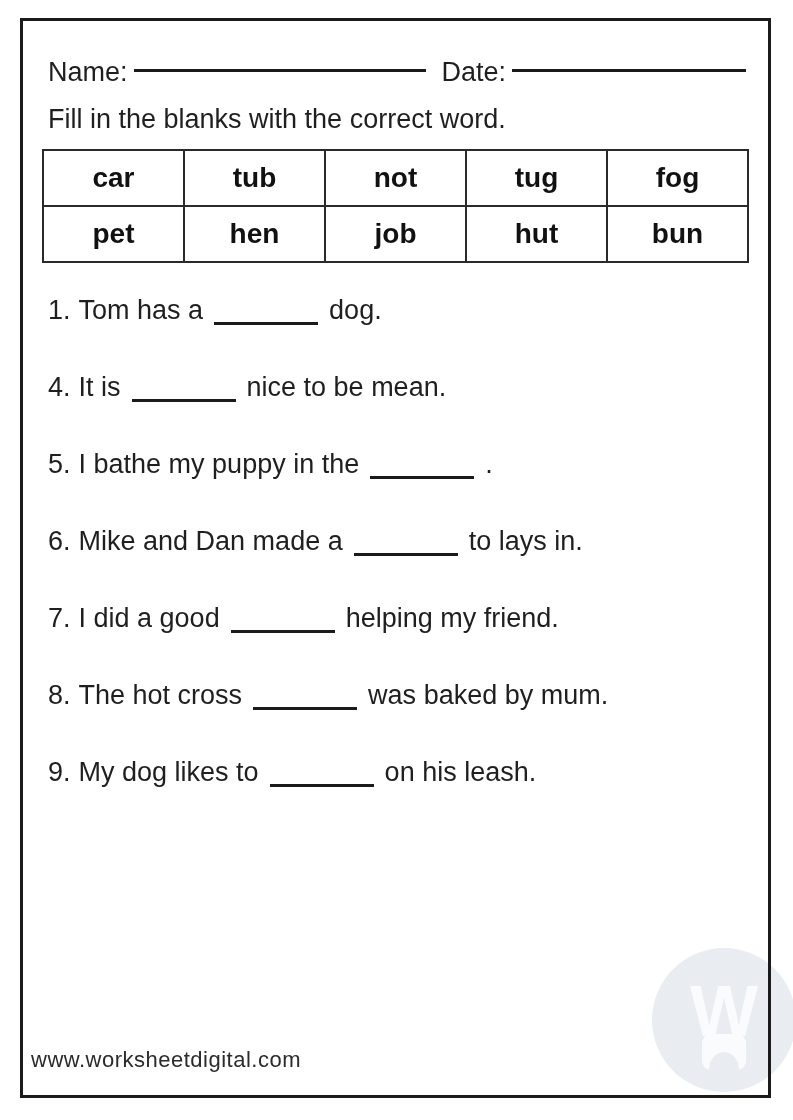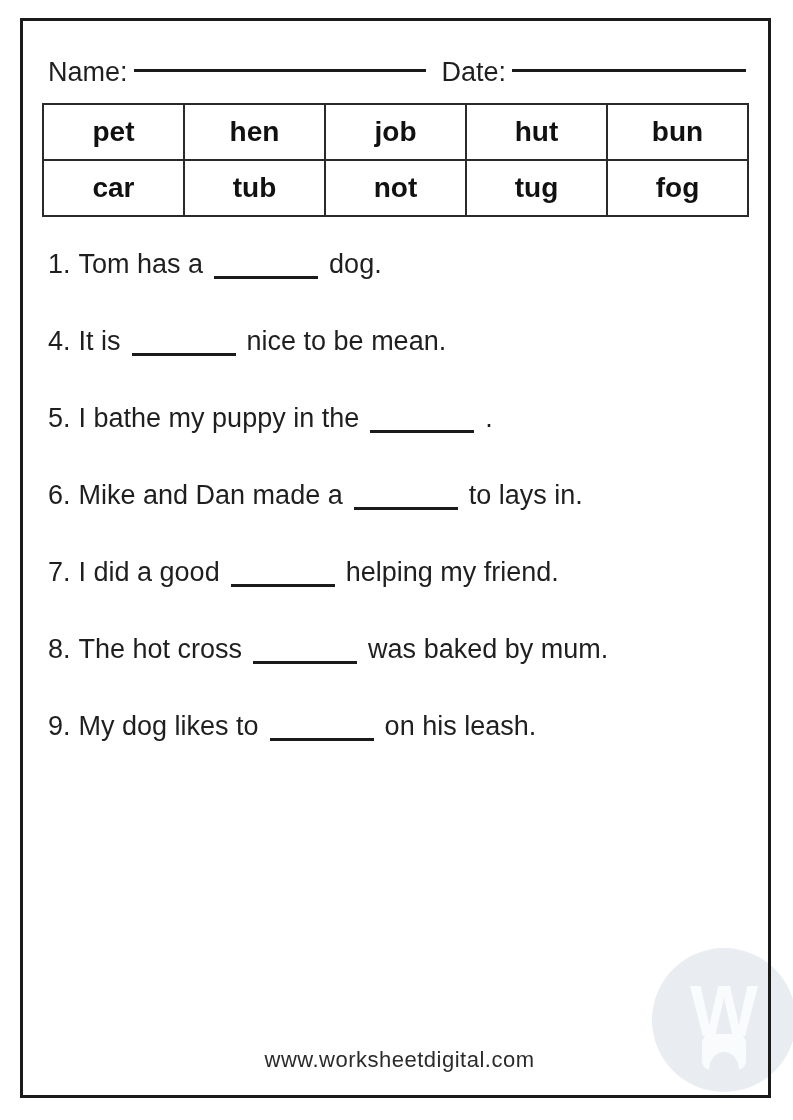--- a/index.html
+++ b/index.html
@@ -99,21 +99,21 @@
     border-bottom: 3px solid #1b1b1b;
     vertical-align: -6px;
     margin-right: 11px;
   }
 
   .footer {
     position: absolute;
     left: 8px;
     right: 0;
     bottom: 22px;
-    text-align: center;
+    text-align: left;
     font-size: 22px;
     letter-spacing: 0.5px;
     color: #2b2b2b;
   }
 </style>
 </head>
 <body>
 
 <div class="watermark">
   <svg width="144" height="144" viewBox="0 0 144 144">
@@ -126,36 +126,37 @@
 
 <div class="page">
 
   <div class="header-row">
     <span>Name:</span>
     <span class="write-line name-line"></span>
     <span>Date:</span>
     <span class="write-line date-line"></span>
   </div>
 
+  <div class="instruction">Fill in the blanks with the correct word.</div>
 
   <table class="word-bank">
     <tbody>
+        <tr>
+          <td>car</td>
+          <td>tub</td>
+          <td>not</td>
+          <td>tug</td>
+          <td>fog</td>
+        </tr>
         <tr>
           <td>pet</td>
           <td>hen</td>
           <td>job</td>
           <td>hut</td>
           <td>bun</td>
-        </tr>
-        <tr>
-          <td>car</td>
-          <td>tub</td>
-          <td>not</td>
-          <td>tug</td>
-          <td>fog</td>
         </tr>
       </tbody>
   </table>
 
   <div class="sentences">
       <div class="sentence"><span class="num">1.</span><span class="pre">Tom has a</span><span class="blank"></span><span class="post">dog.</span></div>
       <div class="sentence"><span class="num">4.</span><span class="pre">It is</span><span class="blank"></span><span class="post">nice to be mean.</span></div>
       <div class="sentence"><span class="num">5.</span><span class="pre">I bathe my puppy in the</span><span class="blank"></span><span class="post">.</span></div>
       <div class="sentence"><span class="num">6.</span><span class="pre">Mike and Dan made a</span><span class="blank"></span><span class="post">to lays in.</span></div>
       <div class="sentence"><span class="num">7.</span><span class="pre">I did a good</span><span class="blank"></span><span class="post">helping my friend.</span></div>

